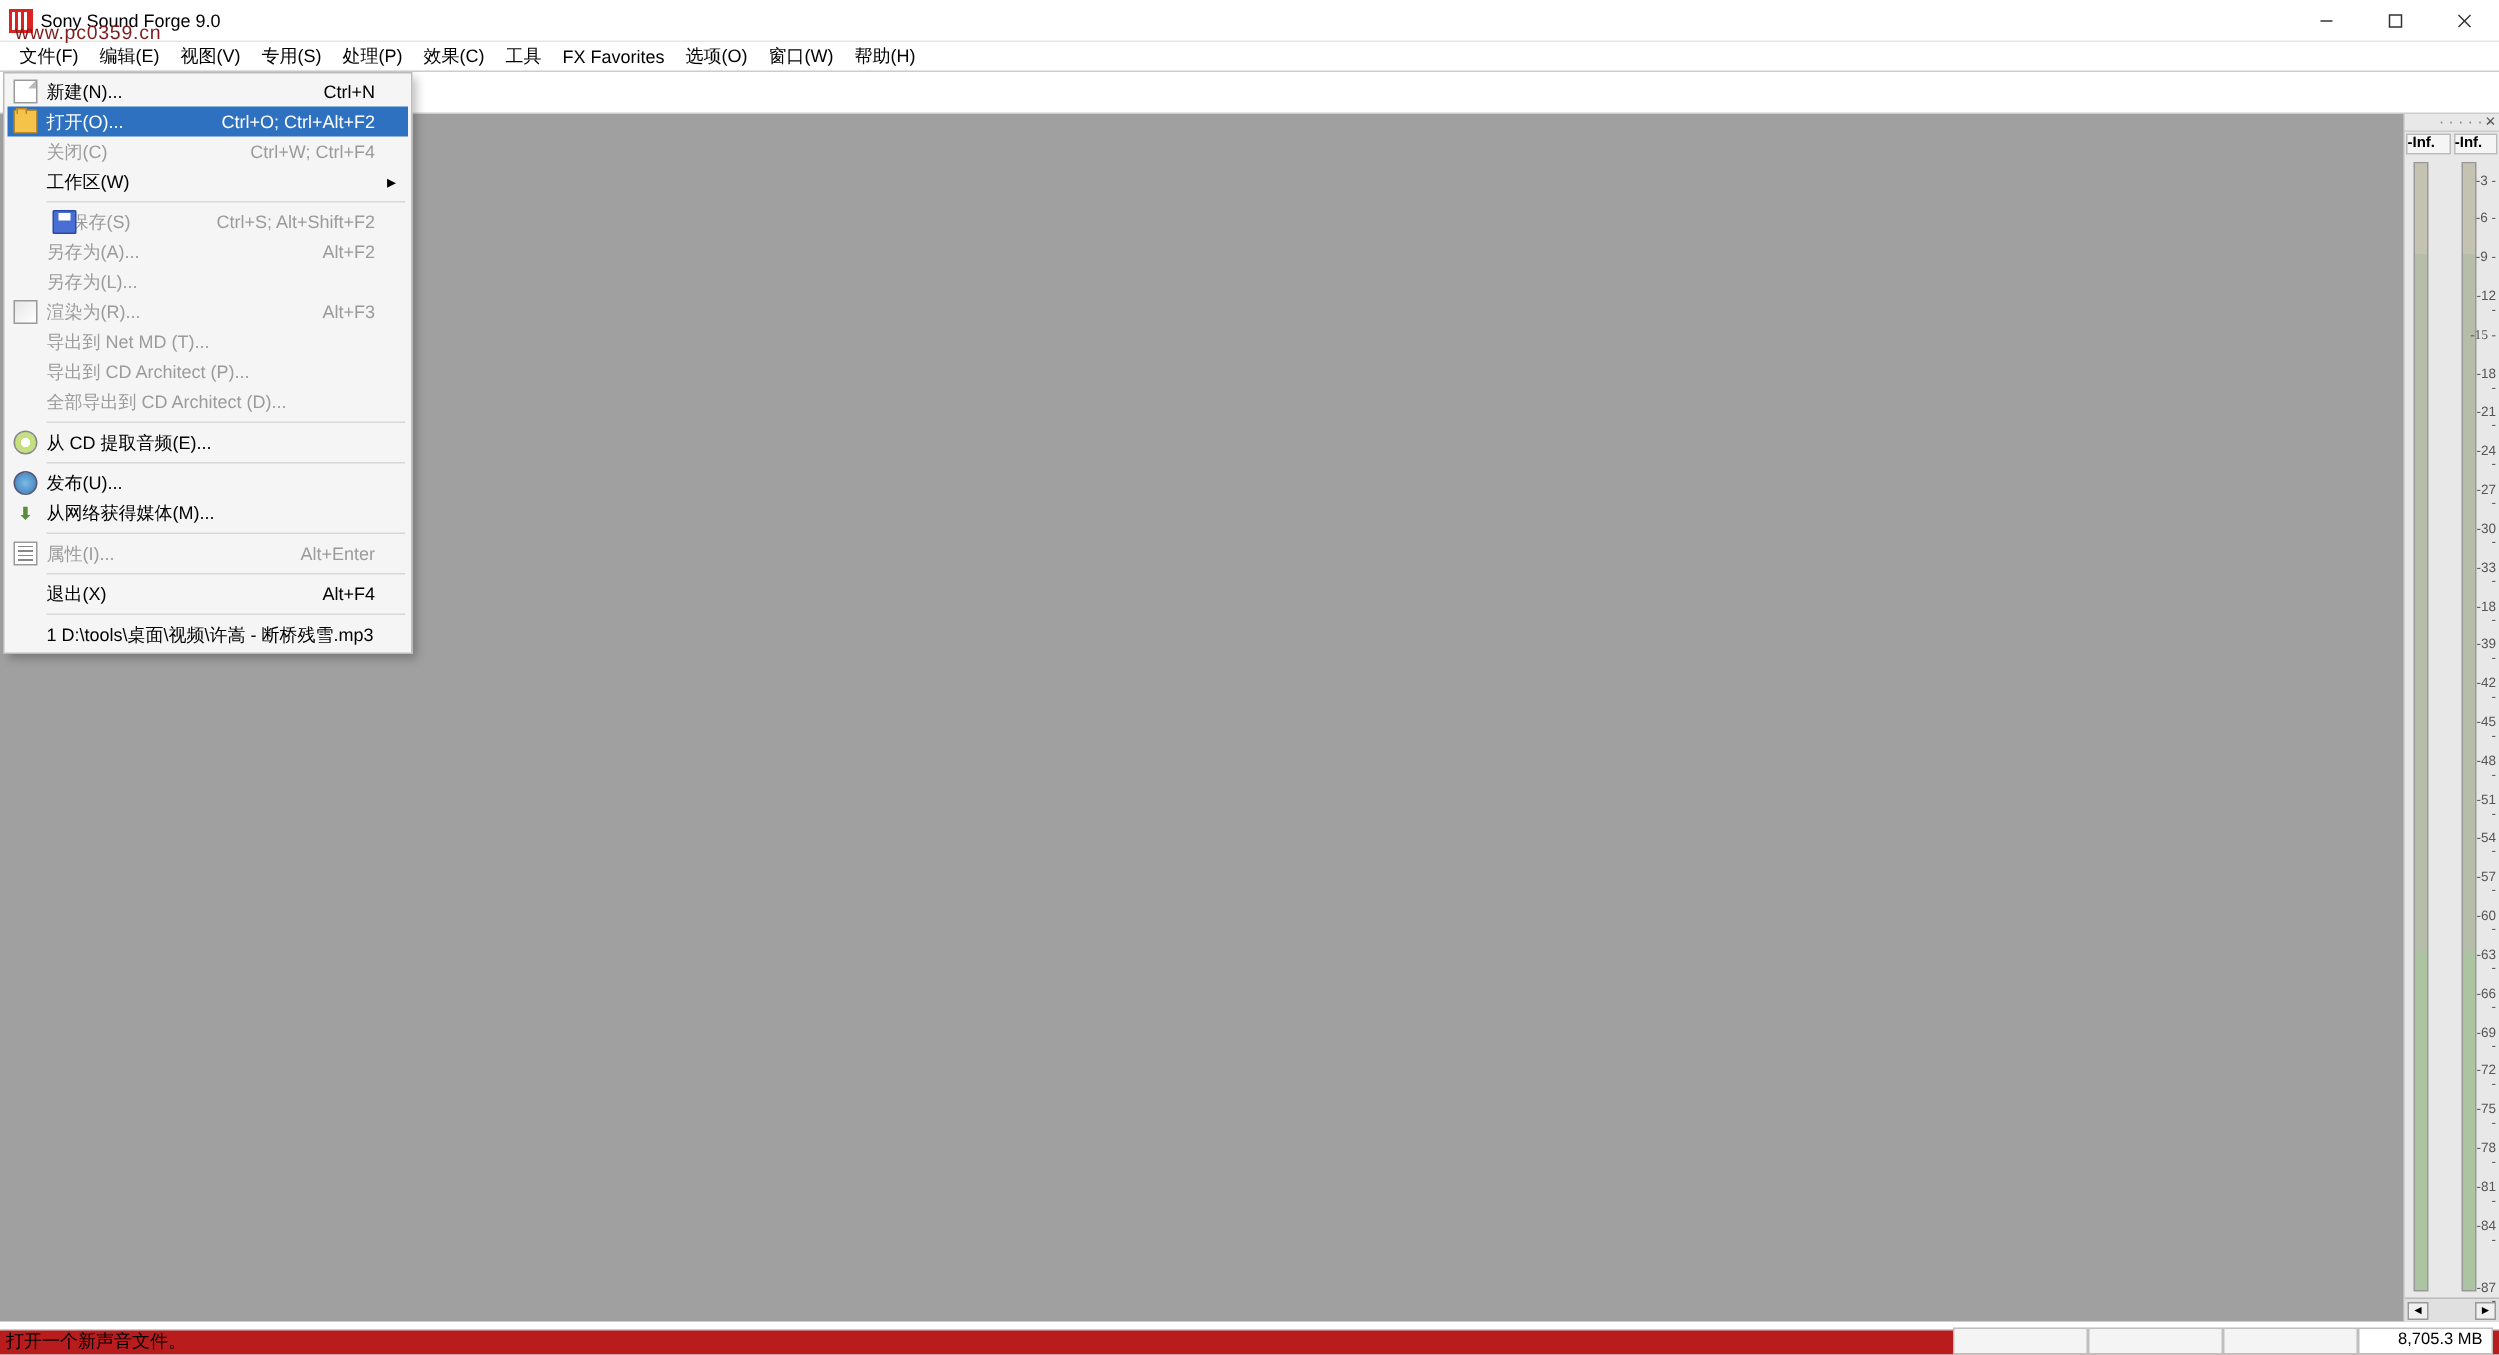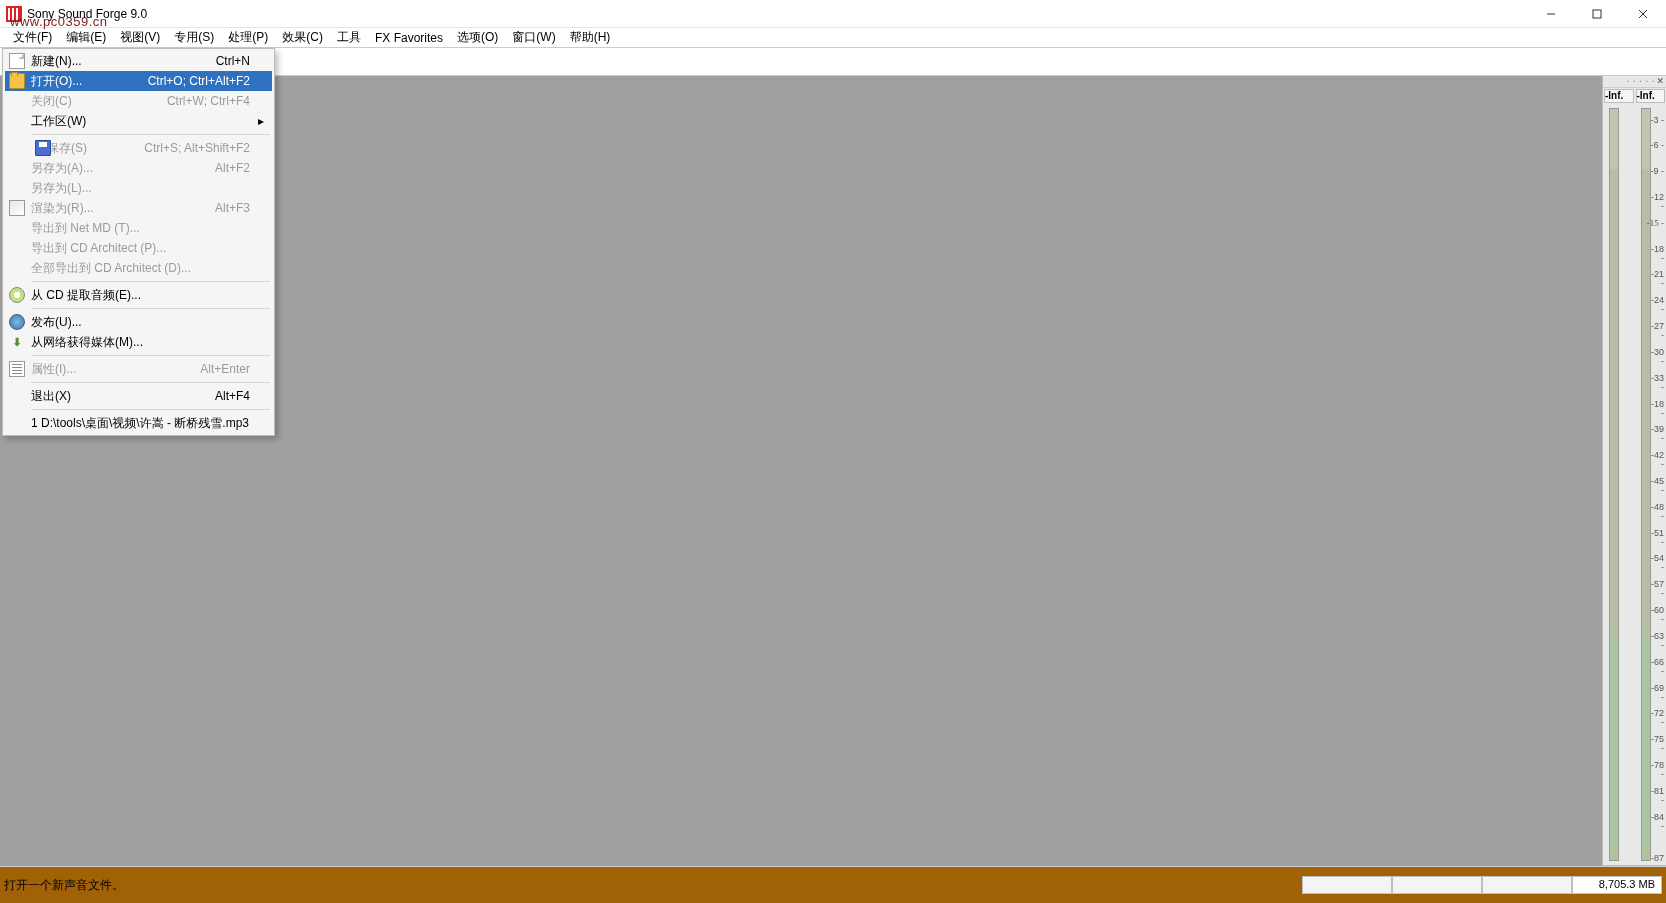--- a/index.html
+++ b/index.html
@@ -64,21 +64,21 @@
 .meter-labels > div { flex:1; font-size:10px; border:1px solid #bbb; margin:1px; background:#f5f5f5;font-weight:bold;}
 .meter-body { flex:1; position:relative; display:flex; }
 .meter-col { flex:1; position:relative; }
 .meter-bar { position:absolute; left:6px; top:4px; width:10px; bottom:4px; background:linear-gradient(#c4c2b0 0% 8%, #b6bda8 8% 70%, #adc4a2 70% 100%); border:1px solid #999;}
 .meter-scale { position:absolute; right:2px; top:4px; bottom:4px; width:18px; font-size:9px; color:#555; text-align:right; line-height:1; }
 .meter-scale span { position:absolute; right:0; }
 .meter-scroll { height:16px; border-top:1px solid #bbb; display:flex; align-items:center; justify-content:space-between; padding:0 2px; background:#e0e0e0;}
 .meter-scroll .arw { width:14px; height:12px; border:1px solid #999; background:#f0f0f0; display:flex; align-items:center; justify-content:center; font-size:8px;}
 
 
-.statusbar { position:absolute; left:0; right:0; bottom:0; height:37px; background:#a16207; border-top:1px solid #ccc; display:flex; align-items:center; padding:0 4px; }
+.statusbar { position:absolute; left:0; right:0; bottom:0; height:17px; background:#b91c1c; border-top:1px solid #ccc; display:flex; align-items:flex-end; padding:0 4px; }
 .status-left { flex:1; }
 .status-boxes { display:flex; gap:0;margin-left:12px; }
 .status-box { min-width:90px; height:18px; border:1px solid #bfbfbf; background:#fff; padding:1px 6px; text-align:right; font-size:11px; }
 .status-box.empty { background:#f4f4f4; }
 
 
 .tb-btn svg, .win-btn svg { width:14px; height:14px; }
 </style>
 </head>
 <body>

